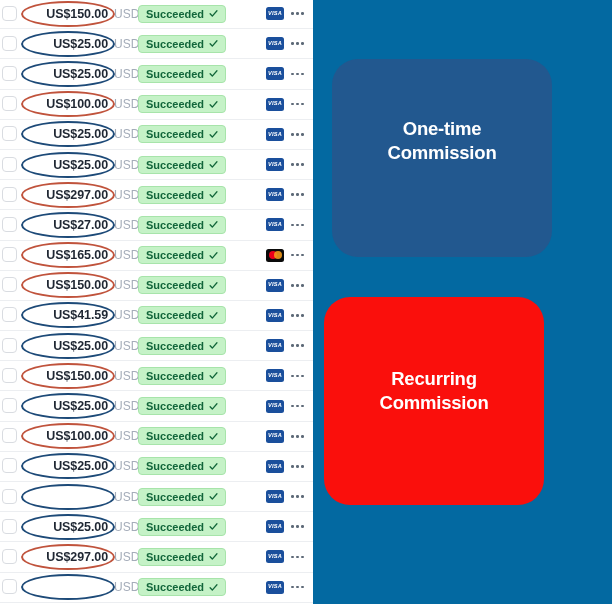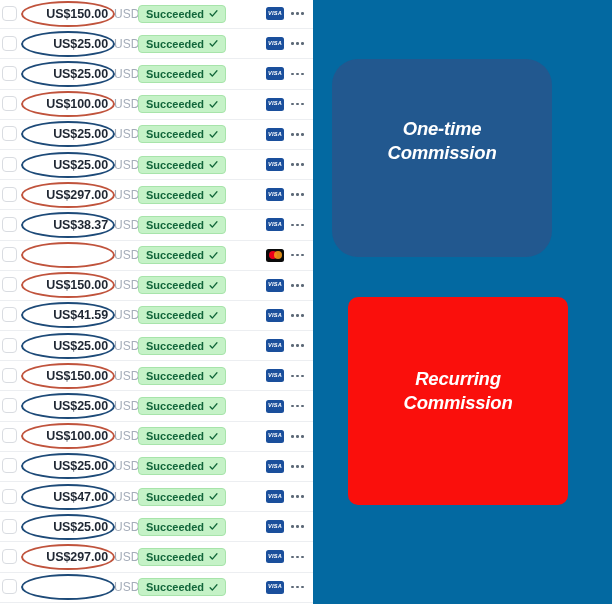--- a/index.html
+++ b/index.html
@@ -206,38 +206,36 @@
     border-radius: 26px;
     display: flex;
     align-items: center;
     justify-content: center;
     text-align: center;
     color: #ffffff;
     font-size: 18.5px;
     font-weight: 700;
     line-height: 1.32;
     letter-spacing: -0.2px;
-    font-style: italic;
   }
   .callout .label-inner { padding-bottom: 34px; }
 
   #callout-one-time {
     left: 332px;
     top: 59px;
     width: 220px;
     height: 198px;
     background: #22588f;
   }
   #callout-recurring {
-    left: 348px;
+    left: 324px;
     top: 297px;
     width: 220px;
     height: 208px;
     background: #fa0f0c;
-    border-radius: 10px;
   }
   #callout-recurring .label-inner { padding-bottom: 20px; }
 </style>
 </head>
 <body>
 
 <div id="screen">
 
   <div class="table-panel" id="payments-table">
       <div class="row">
@@ -419,46 +417,47 @@
           <span class="dot"></span>
           <span class="dot"></span>
           <span class="dot"></span>
         </div>
         <div class="oval one-time"></div>
       </div>
       <div class="row">
         <div class="cb-cell">
           <div class="cb"></div>
         </div>
-        <div class="amount">US$38.37</div>
-        <div class="currency">USD</div>
-        <div class="status-cell">
-          <span class="status-pill">
-            <span>Succeeded</span>
-            <svg class="tick" viewBox="0 0 12 12">
-              <path d="M1.5 6.3 L4.4 9.4 L10.6 2.3" fill="none" stroke="#12663a" stroke-width="1.7" stroke-linecap="round" stroke-linejoin="round"></path>
-            </svg>
-          </span>
-        </div>
-        <div class="brand-cell">
-          <div class="brand visa">
-            <span class="visa-txt">VISA</span>
-          </div>
-        </div>
-        <div class="dots-cell">
-          <span class="dot"></span>
-          <span class="dot"></span>
-          <span class="dot"></span>
-        </div>
-        <div class="oval recurring"></div>
-      </div>
-      <div class="row">
-        <div class="cb-cell">
-          <div class="cb"></div>
-        </div>
+        <div class="amount">US$27.00</div>
+        <div class="currency">USD</div>
+        <div class="status-cell">
+          <span class="status-pill">
+            <span>Succeeded</span>
+            <svg class="tick" viewBox="0 0 12 12">
+              <path d="M1.5 6.3 L4.4 9.4 L10.6 2.3" fill="none" stroke="#12663a" stroke-width="1.7" stroke-linecap="round" stroke-linejoin="round"></path>
+            </svg>
+          </span>
+        </div>
+        <div class="brand-cell">
+          <div class="brand visa">
+            <span class="visa-txt">VISA</span>
+          </div>
+        </div>
+        <div class="dots-cell">
+          <span class="dot"></span>
+          <span class="dot"></span>
+          <span class="dot"></span>
+        </div>
+        <div class="oval recurring"></div>
+      </div>
+      <div class="row">
+        <div class="cb-cell">
+          <div class="cb"></div>
+        </div>
+        <div class="amount">US$165.00</div>
         <div class="currency">USD</div>
         <div class="status-cell">
           <span class="status-pill">
             <span>Succeeded</span>
             <svg class="tick" viewBox="0 0 12 12">
               <path d="M1.5 6.3 L4.4 9.4 L10.6 2.3" fill="none" stroke="#12663a" stroke-width="1.7" stroke-linecap="round" stroke-linejoin="round"></path>
             </svg>
           </span>
         </div>
         <div class="brand-cell">
@@ -653,21 +652,20 @@
           <span class="dot"></span>
           <span class="dot"></span>
           <span class="dot"></span>
         </div>
         <div class="oval recurring"></div>
       </div>
       <div class="row">
         <div class="cb-cell">
           <div class="cb"></div>
         </div>
-        <div class="amount">US$47.00</div>
         <div class="currency">USD</div>
         <div class="status-cell">
           <span class="status-pill">
             <span>Succeeded</span>
             <svg class="tick" viewBox="0 0 12 12">
               <path d="M1.5 6.3 L4.4 9.4 L10.6 2.3" fill="none" stroke="#12663a" stroke-width="1.7" stroke-linecap="round" stroke-linejoin="round"></path>
             </svg>
           </span>
         </div>
         <div class="brand-cell">

